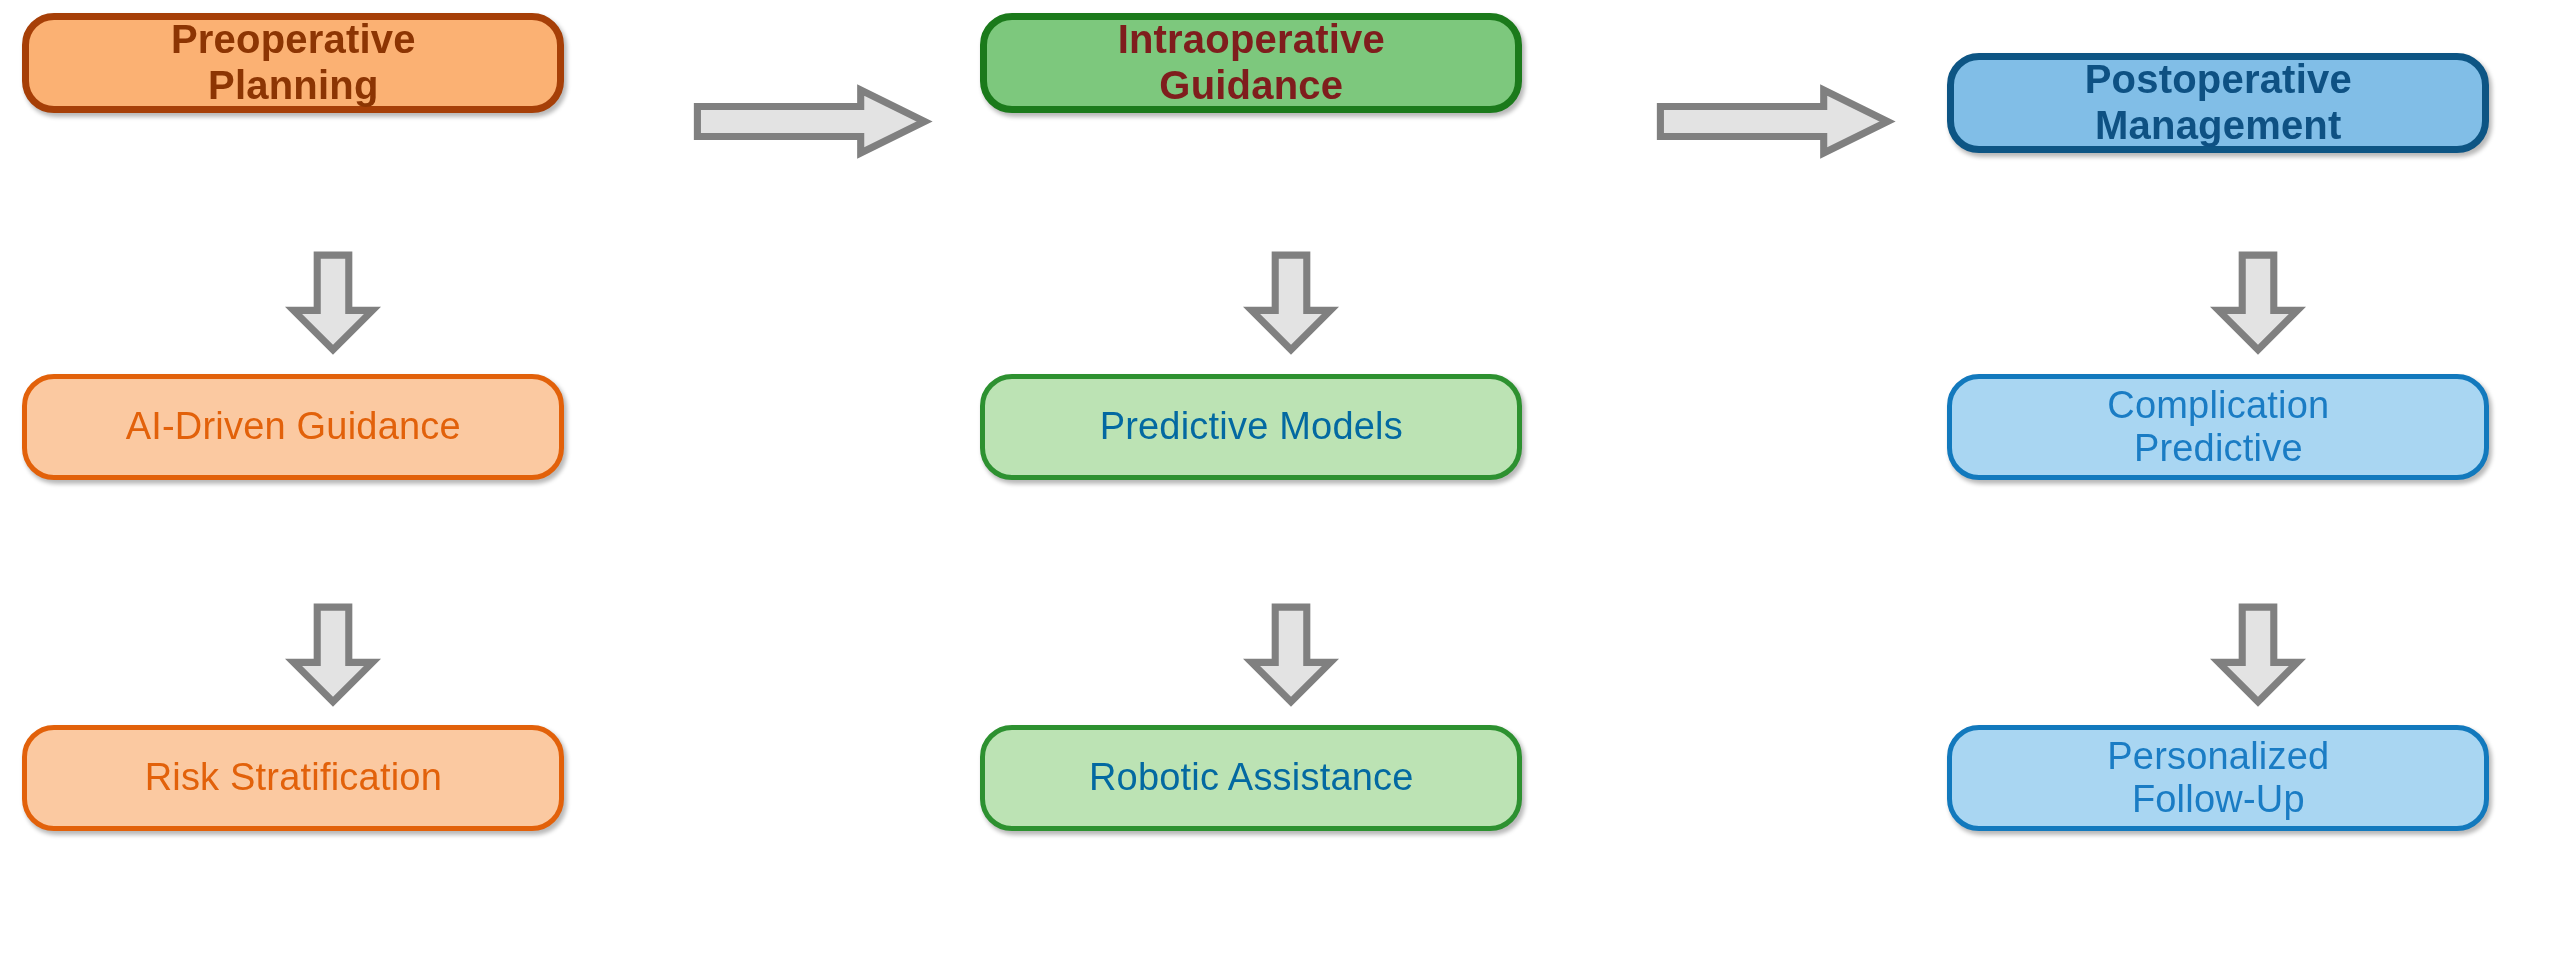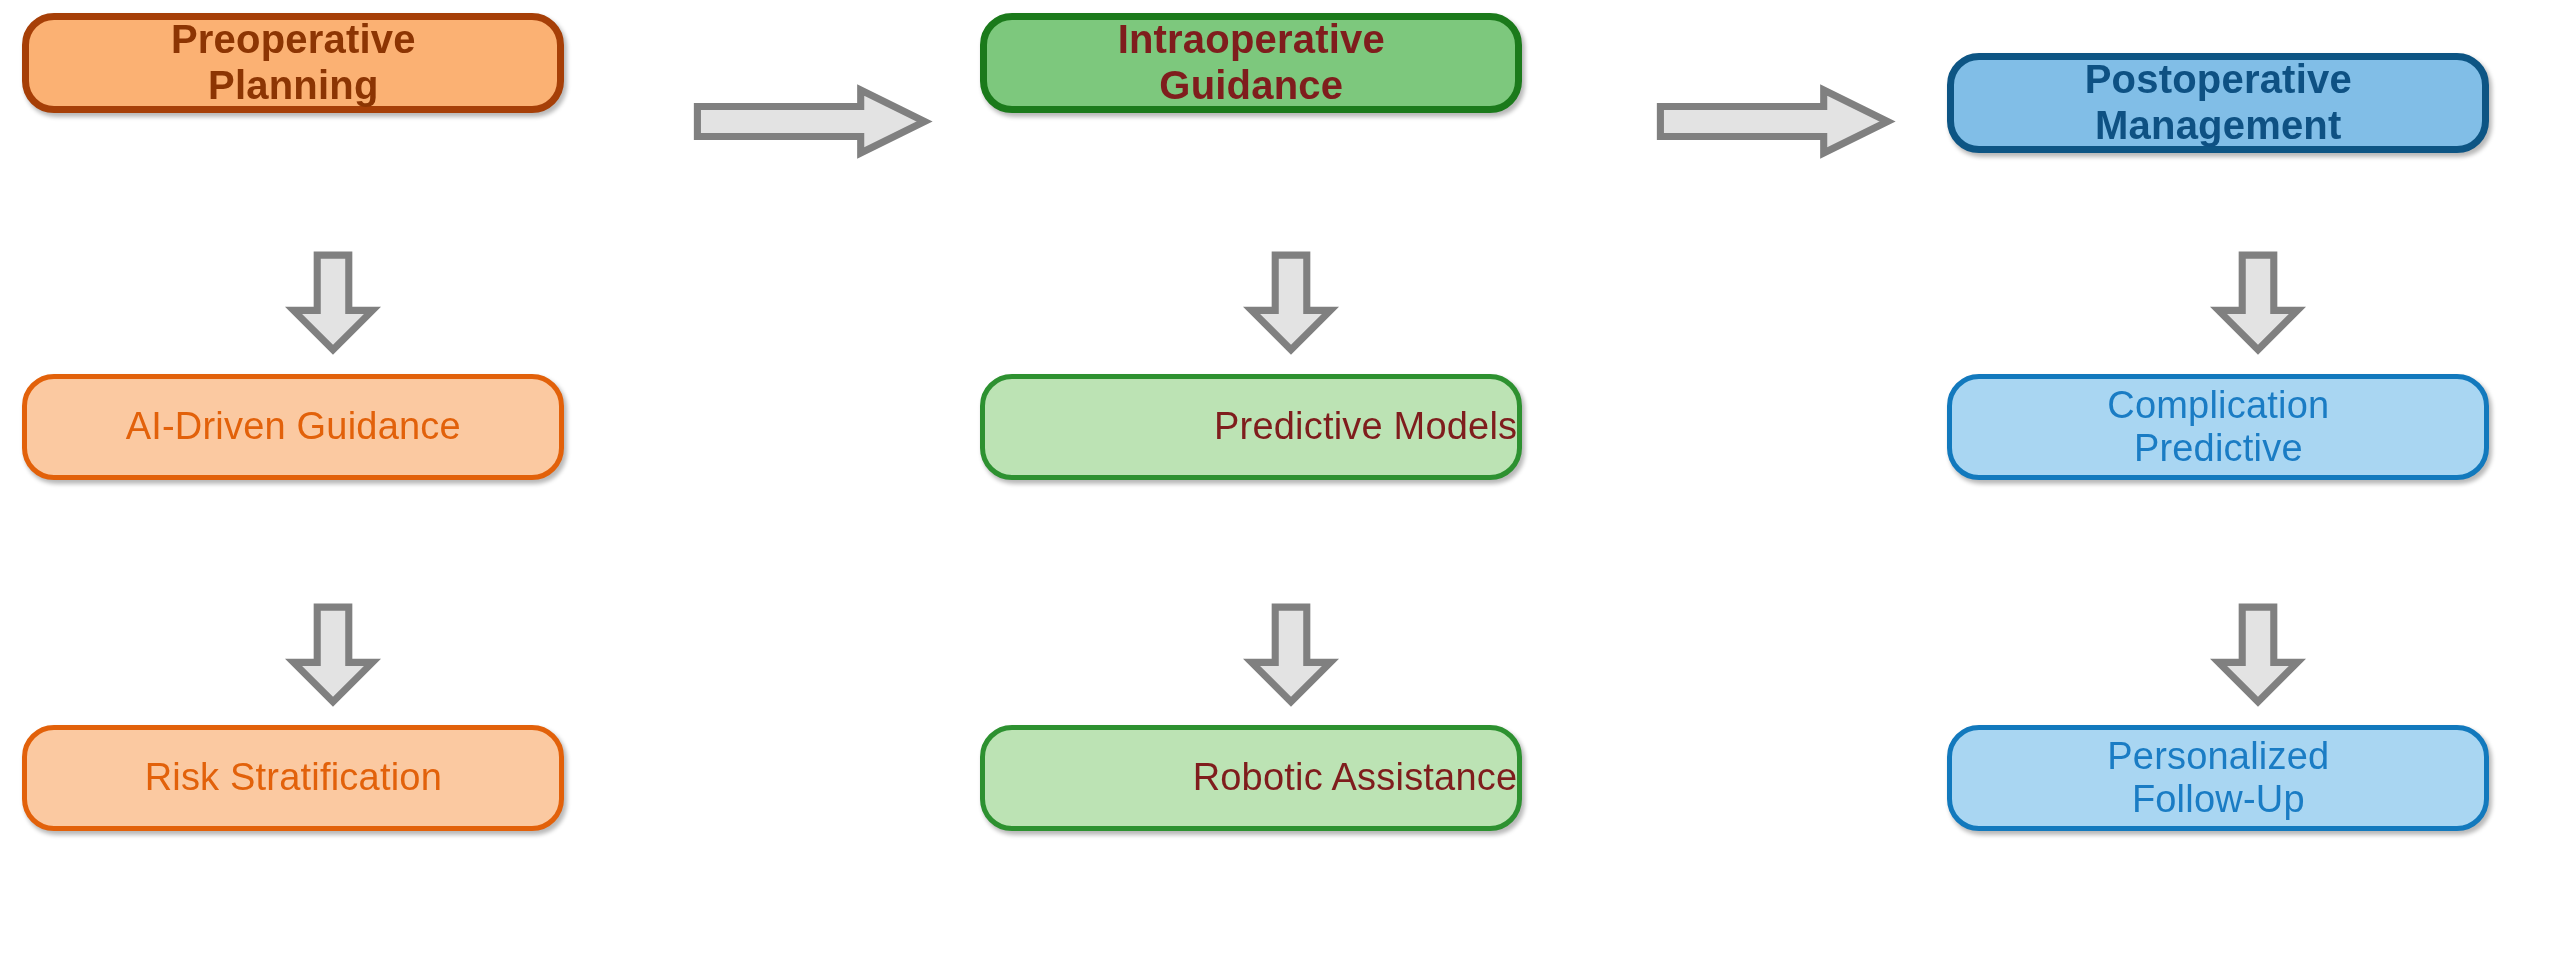--- a/index.html
+++ b/index.html
@@ -78,21 +78,21 @@
   }
 
   
   .pal-orange .node.header { background: #FBB173; border-color: #A63F07; color: #8C3503; }
   .pal-orange .node.sub1,
   .pal-orange .node.sub2   { background: #FBC9A1; border-color: #E2610A; color: #E2610A; }
 
   
   .pal-green .node.header  { background: #7DC87D; border-color: #1B7A1B; color: #7f1d1d; }
   .pal-green .node.sub1,
-  .pal-green .node.sub2    { background: #BCE3B4; border-color: #2D9130; color: #7f1d1d; justify-content: flex-end; }
+  .pal-green .node.sub2    { background: #BCE3B4; border-color: #2D9130; color: #0369a1; }
 
   
   .pal-blue .node.header   { background: #81BEE7; border-color: #0D5584; color: #0E5183; margin-top: 40px; }
   .pal-blue .node.sub1,
   .pal-blue .node.sub2     { background: #A9D6F2; border-color: #1279BD; color: #1A7CC4; }
 
   
   .v-arrow {
     position: absolute;
     left: 268px;

